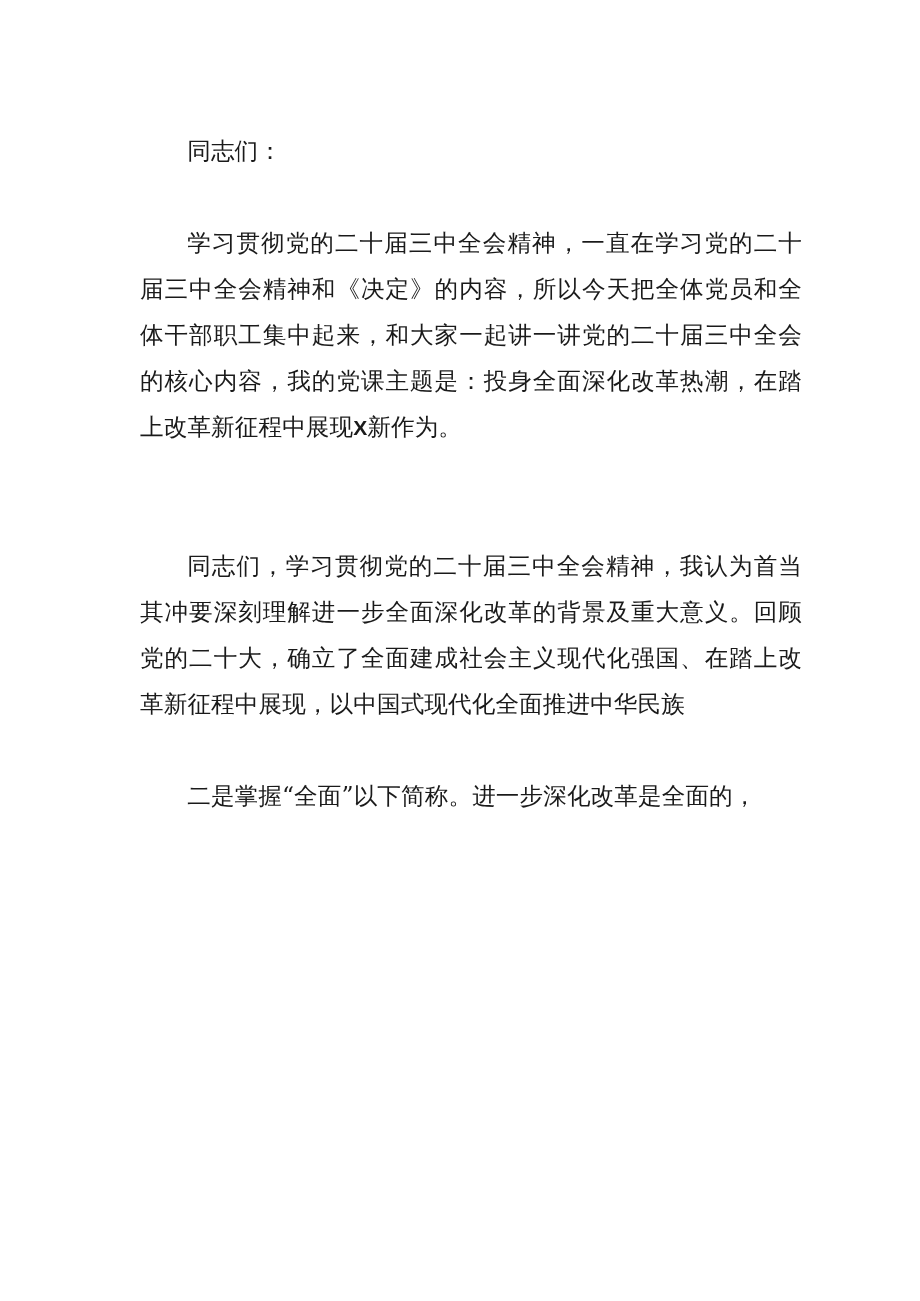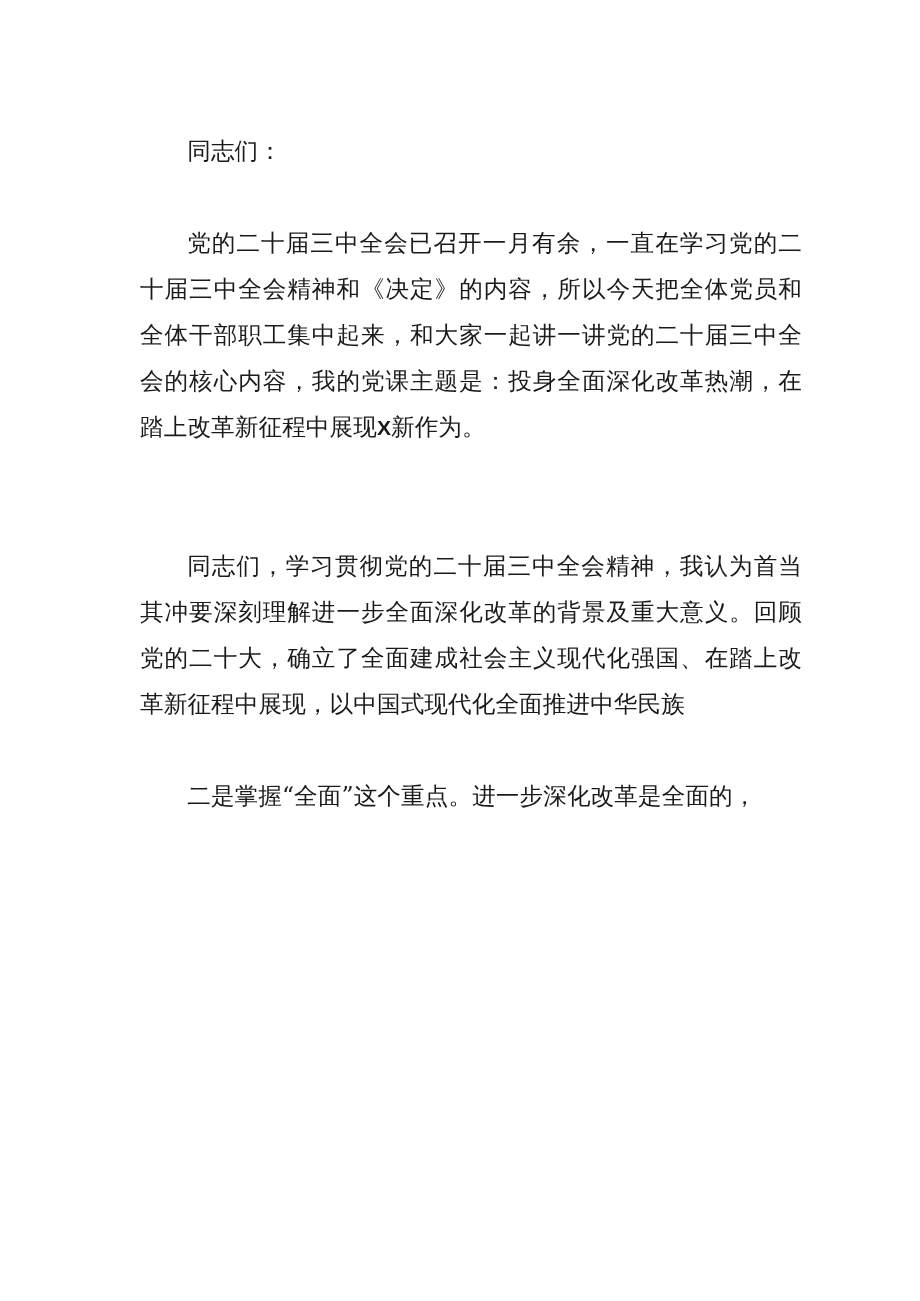--- a/index.html
+++ b/index.html
@@ -58,28 +58,28 @@
 <body>
 
 <div class="page">
 
   <div class="doc-body">
 
     <p class="para last-line">同志们：</p>
 
     <div class="para-gap"></div>
 
-    <p class="para"><span>党的二十届三中全会已召开一月有余，一直在学习党的二十届三中全会精神和《决定》的内容，所以今天把全体党员和全体干部职工集中起来，和大家一起讲一讲党的二十届三中全会的核心内容，我的党课主题是：投身全面深化改革热潮，在踏上改革新征程中展现</span><span class="latin-mark">X</span><span>新作为。</span></p>
+    <p class="para"><span>学习贯彻党的二十届三中全会精神，一直在学习党的二十届三中全会精神和《决定》的内容，所以今天把全体党员和全体干部职工集中起来，和大家一起讲一讲党的二十届三中全会的核心内容，我的党课主题是：投身全面深化改革热潮，在踏上改革新征程中展现</span><span class="latin-mark">X</span><span>新作为。</span></p>
 
     <div class="para-gap"></div>
 
 
     <div class="para-gap"></div>
 
     <p class="para">同志们，学习贯彻党的二十届三中全会精神，我认为首当其冲要深刻理解进一步全面深化改革的背景及重大意义。回顾党的二十大，确立了全面建成社会主义现代化强国、在踏上改革新征程中展现，以中国式现代化全面推进中华民族</p>
 
     <div class="para-gap big"></div>
 
-    <p class="para last-line">二是掌握“全面”这个重点。进一步深化改革是全面的，</p>
+    <p class="para last-line">二是掌握“全面”以下简称。进一步深化改革是全面的，</p>
 
   </div>
 
 </div>
 
 </body></html>

